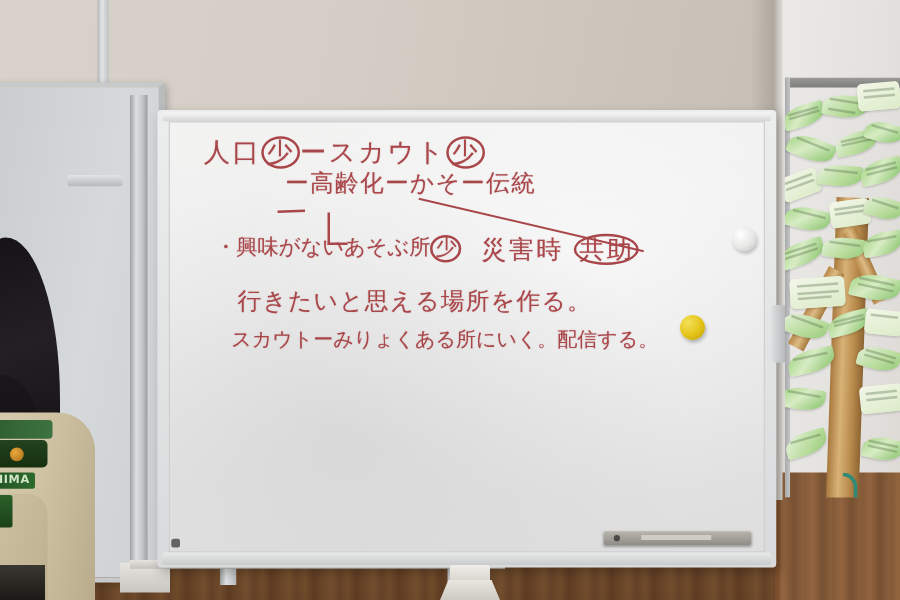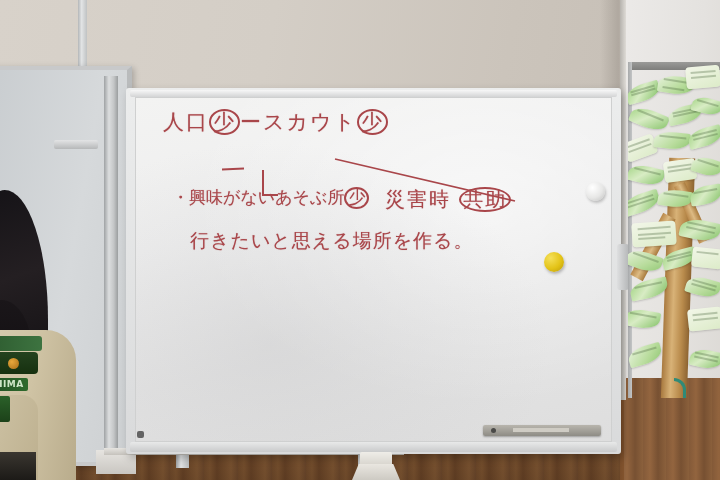--- a/index.html
+++ b/index.html
@@ -209,37 +209,39 @@
       <i></i>
       <b></b>
     </div>
     <div class="wb-hinge"></div>
   </div>
 
   <div class="ink l1">
     <span>人口</span><span class="circ">少</span><span>ースカウト</span><span class="circ">少</span>
   </div>
 
+  <div class="ink l2">ー高齢化ーかそー伝統</div>
 
 
   <div class="ink l4">
     <span>・興味がない</span><span>あそぶ所</span><span class="circ">少</span>
   </div>
   <div class="bracket"></div>
   <div class="dash3"></div>
 
   <div class="ink l5">
     <span>災害時</span> <span class="circ">共助</span>
   </div>
 
   <svg class="arrow" viewBox="0 0 190 50">
     <line x1="2" y1="2" x2="182" y2="44" stroke="#a9464a" stroke-width="1.6"></line>
   </svg>
 
   <div class="ink l6">行きたいと思える場所を作る。</div>
+  <div class="ink l7">スカウトーみりょくある所にいく。配信する。</div>
 
   <div class="magnet magnet-white"></div>
   <div class="magnet magnet-yellow"></div>
 
   <div class="stand-col"></div>
   <div class="stand-col2"></div>
 
   <div class="treeboard">
     <div class="tb-rail"></div>
     <div class="tb-frame"></div>

